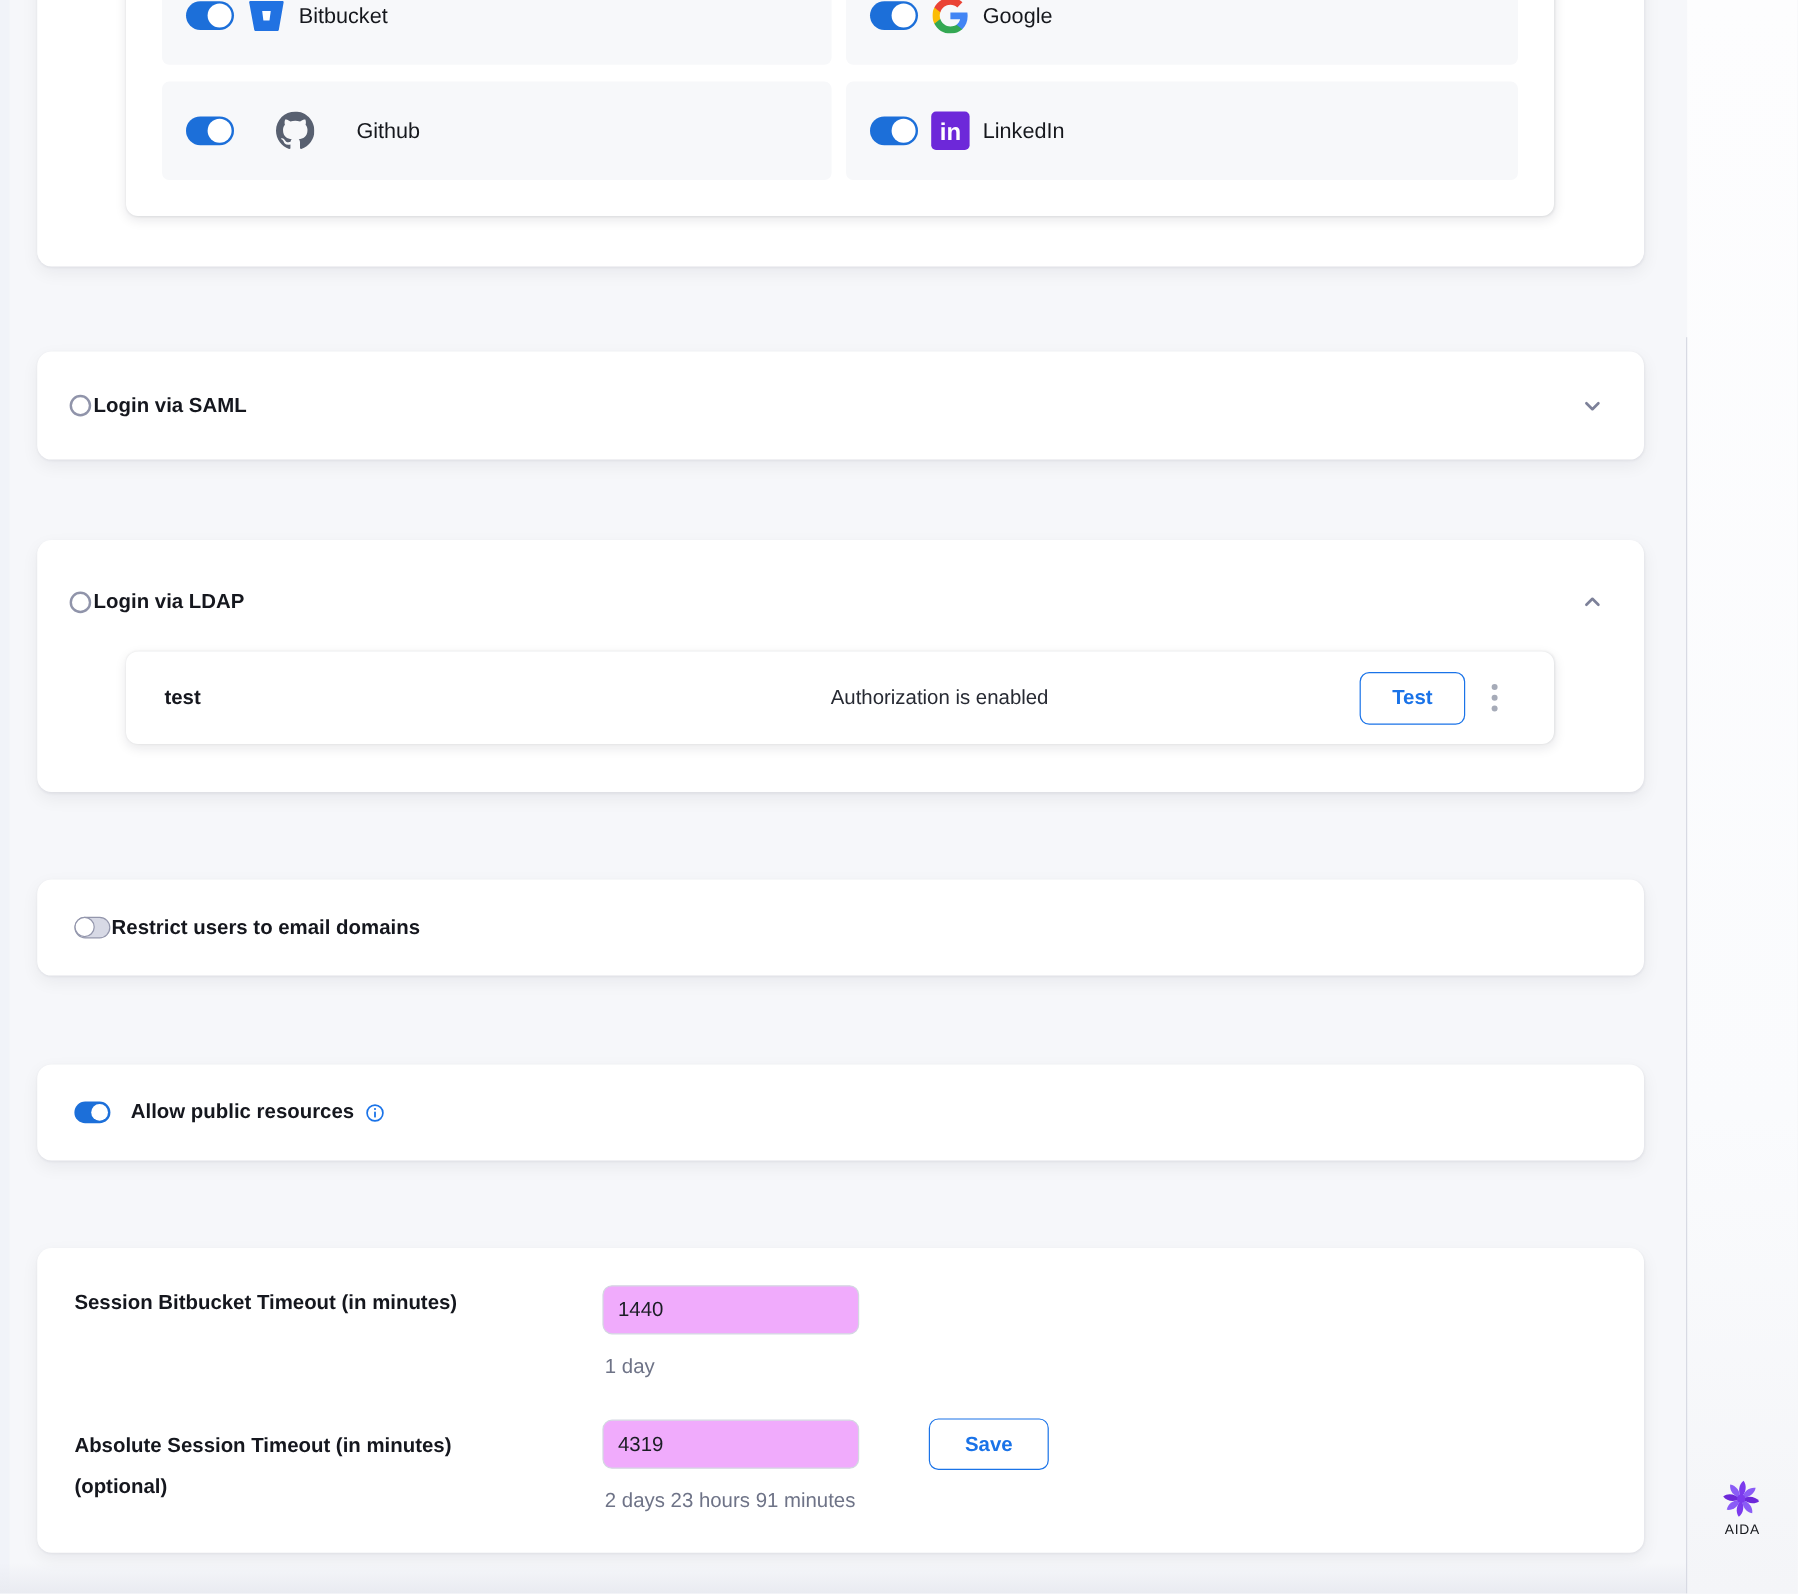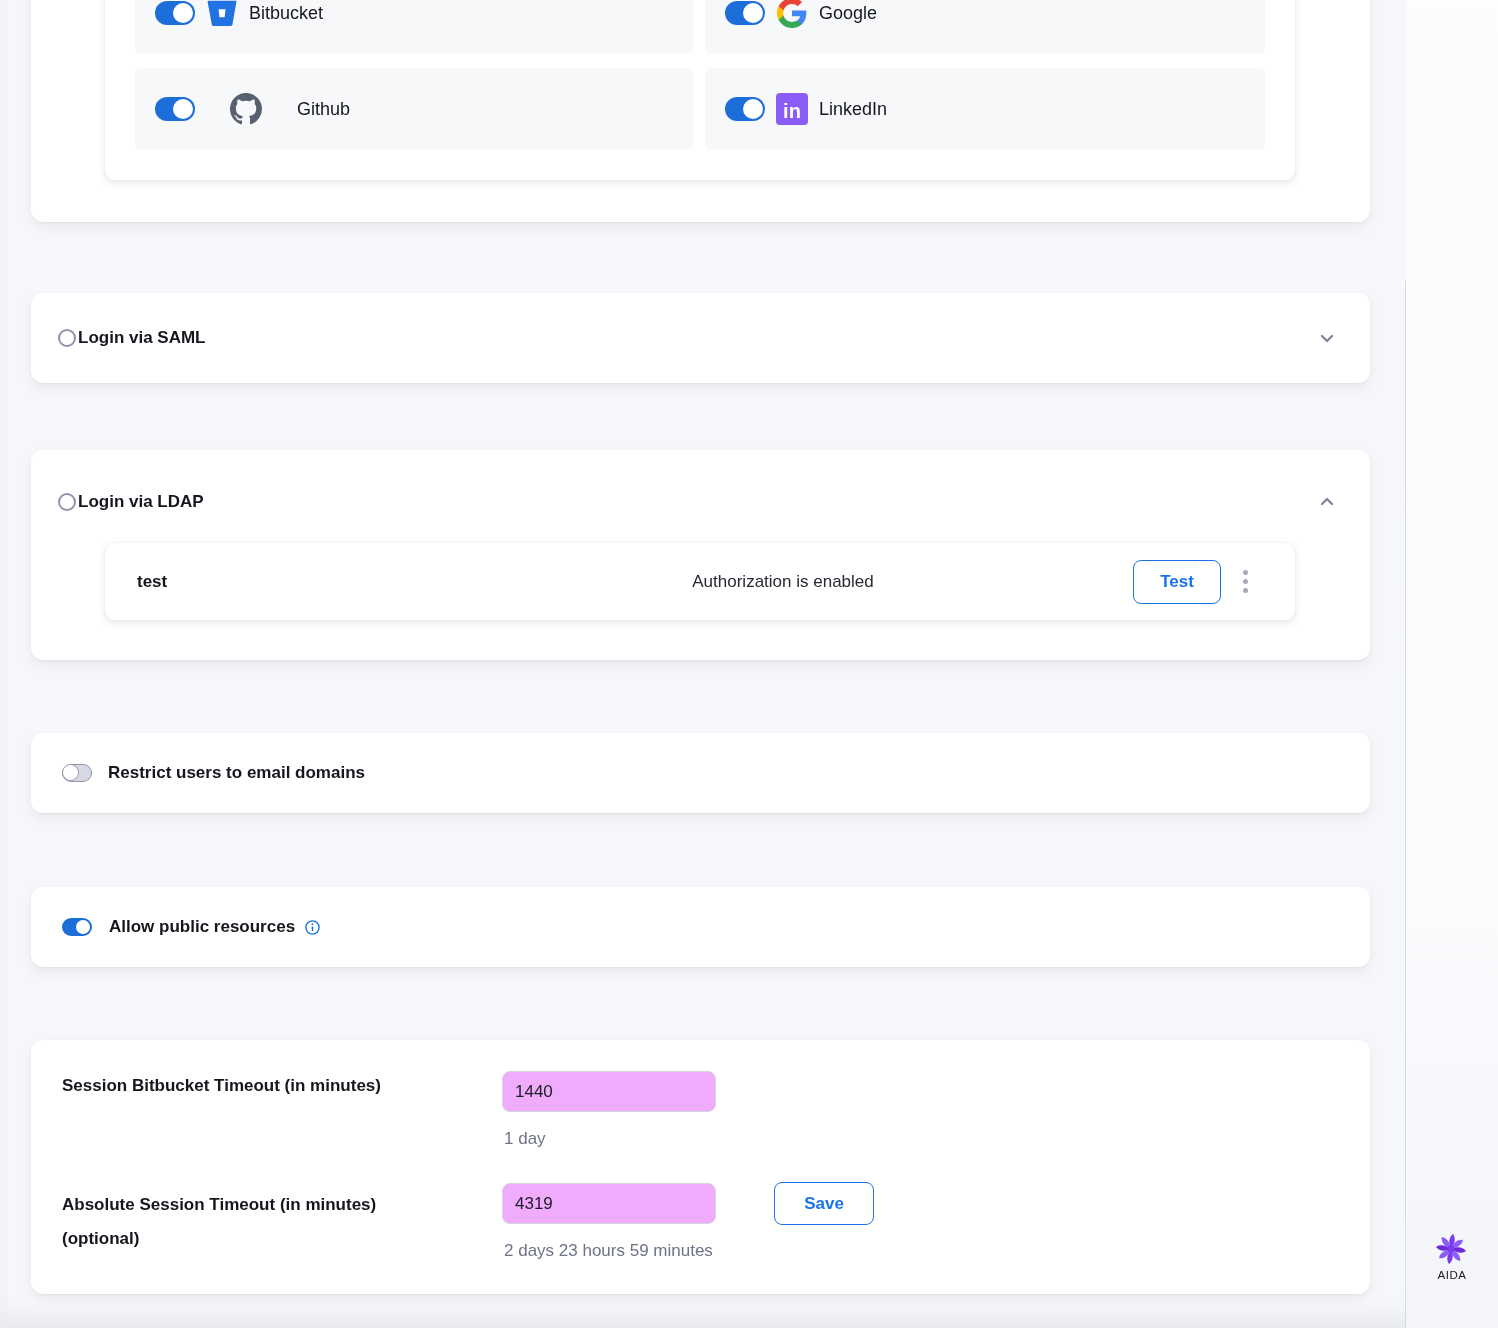--- a/index.html
+++ b/index.html
@@ -77,21 +77,21 @@
     background: linear-gradient(180deg, #fdfdfe 0%, #fafbfd 70%, #f4f5f8 100%);
   }
   .divider-v { position:absolute; left:1405px; top:281px; width:1px; height:1047px; background:#d8dae3; }
   .bottom-fade { position:absolute; left:0; top:1302px; width:1406px; height:26px;
     background: linear-gradient(180deg, rgba(246,247,250,0) 0%, #e9ebf1 100%); }
   .left-strip { position:absolute; left:0; top:0; width:8px; height:1328px; background:#f1f3f9; }
 
   .brand-label { position:absolute; left:1406px; top:1269px; width:92px; text-align:center;
     font-size:11.5px; letter-spacing:.6px; color:#16181d; }
 
-  .lnk-badge { width:32px; height:32px; border-radius:4px; background:#8b5cf6;
+  .lnk-badge { width:32px; height:32px; border-radius:4px; background:#6d28d9;
     display:flex; align-items:flex-end; justify-content:center; }
   .lnk-badge span { color:#fff; font-weight:700; font-size:20px; line-height:1; padding-bottom:4px; }
 </style>
 </head>
 <body>
 
 <div class="left-strip"></div>
 
 <div class="card" style="left:31px; top:-40px; width:1339px; height:262px;">
   <div class="inner-card" style="left:74px; top:10px; width:1190px; height:210px;">
@@ -181,21 +181,21 @@
         <i></i>
         <i></i>
       </div>
   </div>
 </div>
 
 <div class="card flexrow" style="left:31px; top:733px; width:1339px; height:80px; padding-left:31px;">
   <div class="tgl tgl-off">
       <div class="knob"></div>
     </div>
-  <span class="bold-label" style="margin-left:16px;">Restrict users to email domains</span>
+  <span class="bold-label" style="margin-left:1px;">Restrict users to email domains</span>
 </div>
 
 <div class="card flexrow" style="left:31px; top:887px; width:1339px; height:80px; padding-left:31px;">
   <div class="tgl tgl-on sm">
       <div class="knob"></div>
     </div>
   <span class="bold-label" style="margin-left:17px;">Allow public resources</span>
   <span class="info-icon">
     <svg width="15" height="15" viewBox="0 0 15 15" fill="none">
       <circle cx="7.5" cy="7.5" r="6.6" stroke="#1a73e8" stroke-width="1.4"></circle>
@@ -206,21 +206,21 @@
 </div>
 
 <div class="card" style="left:31px; top:1040px; width:1339px; height:254px;">
   <div class="bold-label" style="position:absolute; left:31px; top:36px; width:420px;">Session Bitbucket Timeout (in minutes)</div>
   <input class="inp" style="left: 471px; top: 31px;" type="text" value="1440">
   <div class="hint" style="left:473px; top:89px;">1 day</div>
 
   <div class="bold-label" style="position:absolute; left:31px; top:148px; width:395px; line-height:34px;">Absolute Session Timeout (in minutes) (optional)</div>
   <input class="inp" style="left: 471px; top: 143px;" type="text" value="4319">
   <button class="btn-outline" style="position:absolute; left:743px; top:142px; width:100px; height:43px;">Save</button>
-  <div class="hint" style="left:473px; top:201px;">2 days 23 hours 59 minutes</div>
+  <div class="hint" style="left:473px; top:201px;">2 days 23 hours 91 minutes</div>
 </div>
 
 <div class="bottom-fade"></div>
 
 <div class="sidebar"></div>
 <div class="divider-v"></div>
 
 <div style="position:absolute; left:1433px; top:1231px; width:38px; height:36px; cursor:pointer;">
   <svg width="36" height="36" viewBox="0 0 36 36">
     <g>

